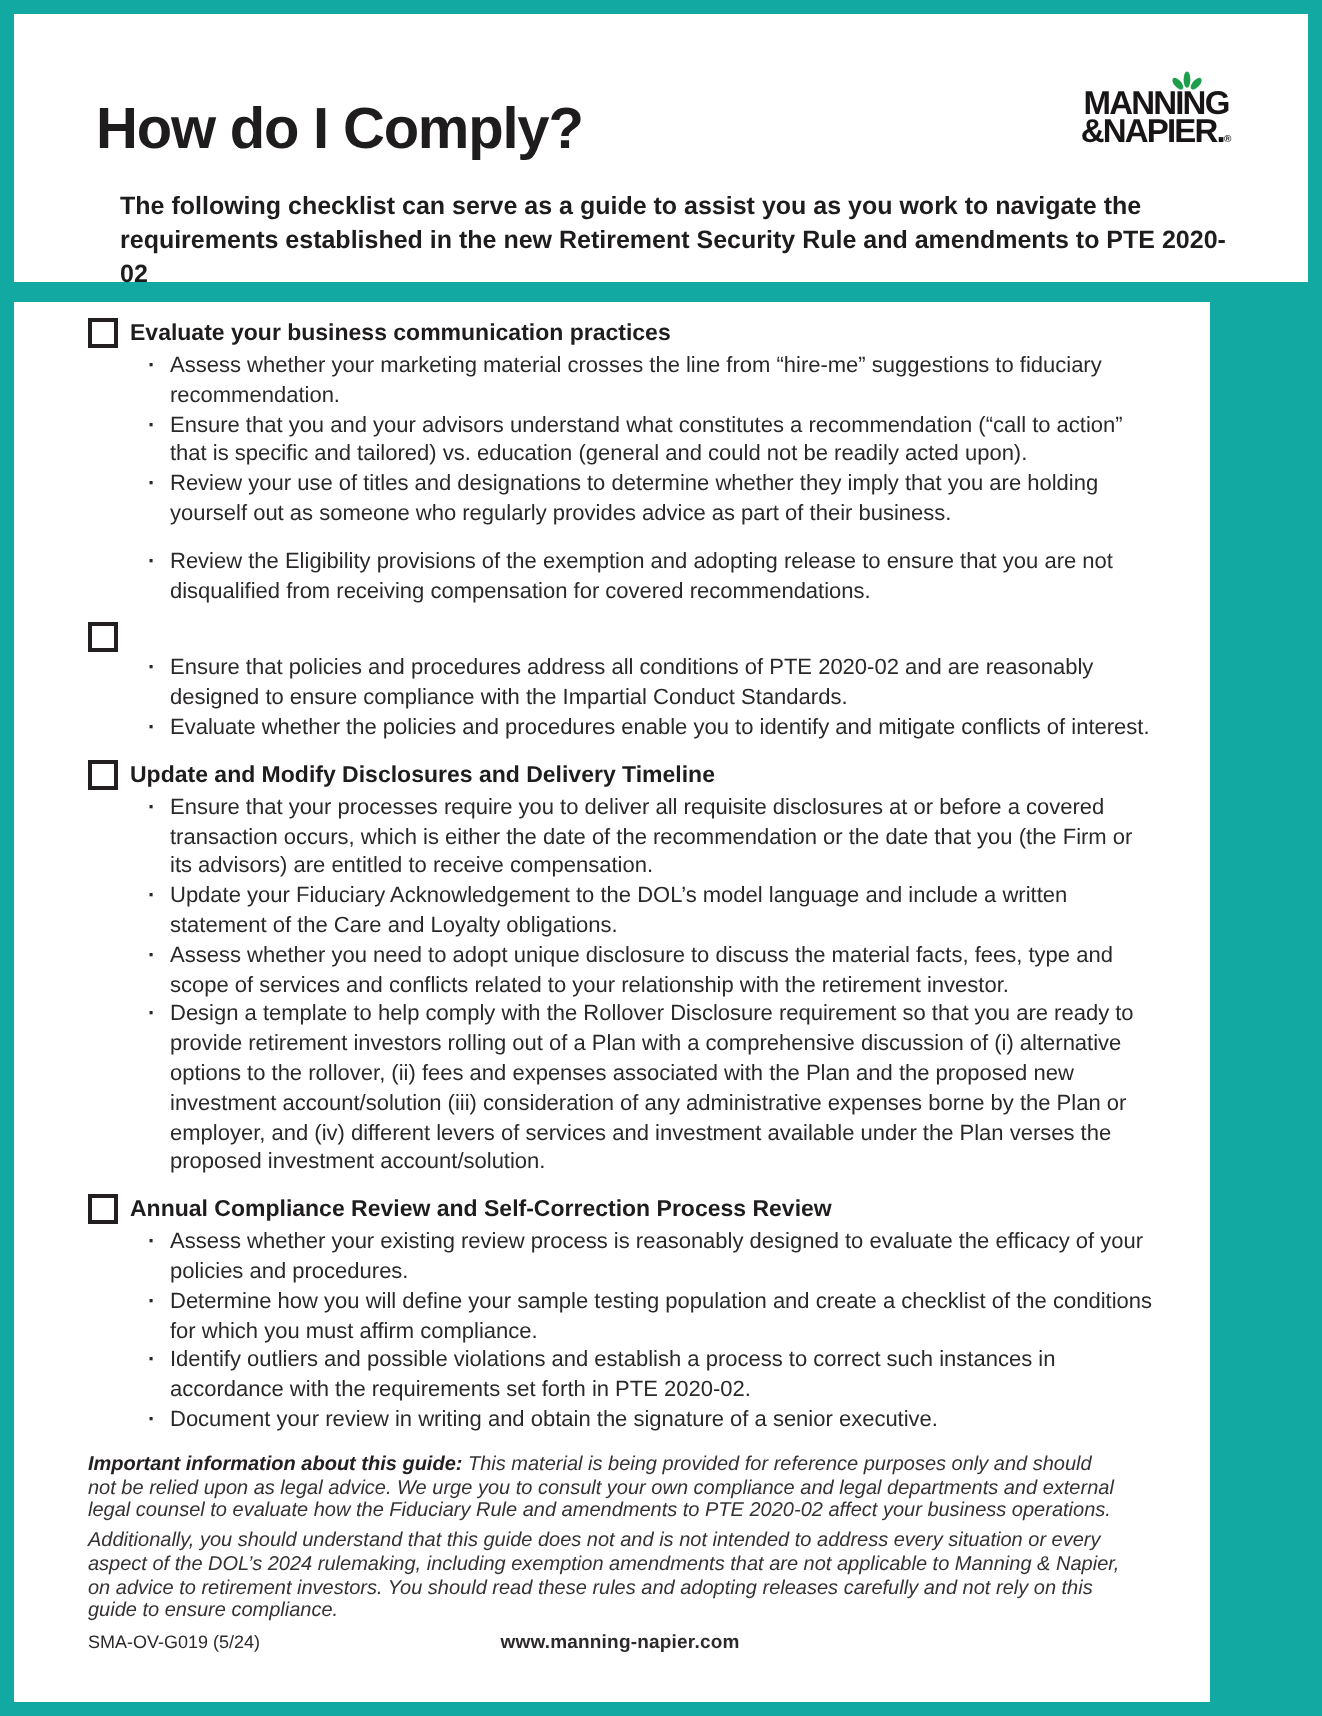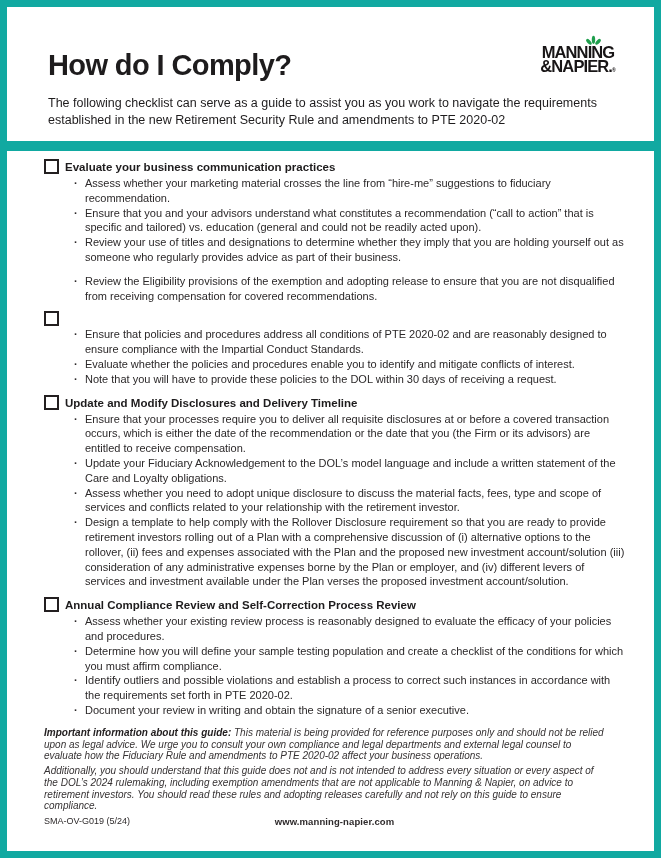--- a/index.html
+++ b/index.html
@@ -25,25 +25,25 @@
     padding:42px 30px 0 41px;
   }
   .page-title{
     margin:0;
     font-size:29px;
     font-weight:bold;
     letter-spacing:-0.6px;
     color:var(--ink);
   }
   .subtitle{
-    margin:13px 0 0 0;
+    margin:13px 0 0 12px;
     max-width:582px;
     font-size:12.5px;
     line-height:17px;
-    font-weight:normal;
+    font-weight:bold;
     color:var(--ink);
   }
   .logo{
     position:absolute;top:28px;right:30px;
     width:92px;
     text-align:center;
     color:#181516;
     line-height:14px;
     font-weight:bold;
   }
@@ -56,21 +56,21 @@
   .reg{font-size:5px;vertical-align:baseline;letter-spacing:0;}
 
   .teal-divider{
     position:absolute;top:141px;left:0;
     width:661px;height:10px;
     background:var(--teal);
   }
 
   .body-box{
     position:absolute;top:151px;left:7px;
-    width:647px;height:700px;
+    width:598px;height:700px;
     background:#fff;
     padding:9px 29px 0 37px;
   }
 
   .check-section{margin-bottom:9px;}
   .sec-head{display:flex;align-items:flex-start;}
   .checkbox{
     flex:0 0 auto;
     width:15px;height:15px;
     border:2px solid #231f20;
@@ -174,21 +174,20 @@
           </ul>
   </section>
 
   <section class="check-section">
     <div class="sec-head">
       <span class="checkbox"></span>
     </div>
     <ul class="bullets">
             <li>Ensure that policies and procedures address all conditions of PTE 2020-02 and are reasonably designed to ensure compliance with the Impartial Conduct Standards.</li>
             <li>Evaluate whether the policies and procedures enable you to identify and mitigate conflicts of interest.</li>
-            <li>Note that you will have to provide these policies to the DOL within 30 days of receiving a request.</li>
           </ul>
   </section>
 
   <section class="check-section">
     <div class="sec-head">
       <span class="checkbox"></span>
       <h2 class="sec-title">Update and Modify Disclosures and Delivery Timeline</h2>
     </div>
     <ul class="bullets">
             <li>Ensure that your processes require you to deliver all requisite disclosures at or before a covered transaction occurs, which is either the date of the recommendation or the date that you (the Firm or its advisors) are entitled to receive compensation.</li>

